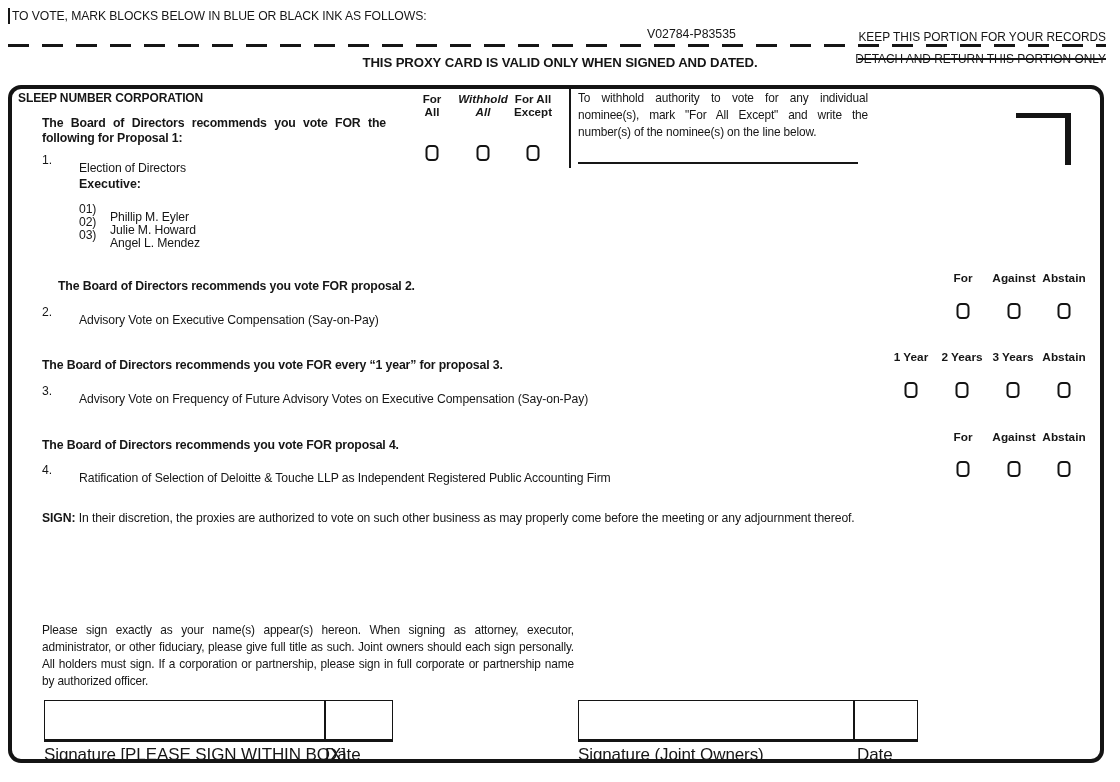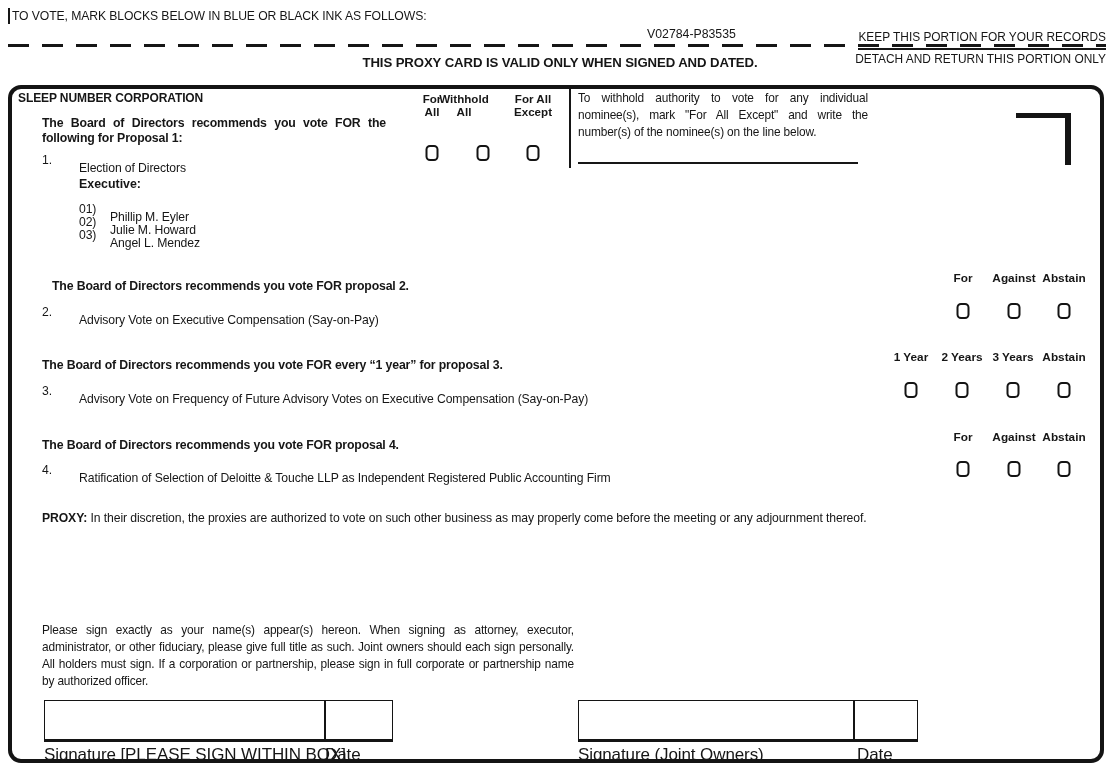--- a/index.html
+++ b/index.html
@@ -29,37 +29,37 @@
 </head>
 <body>
 
 <div class="page">
 
   <div class="abs tick" style="left:8px;top:8px;height:16px;"></div>
   <div class="abs body" style="left:12px;top:9px;font-size:12.2px;">TO VOTE, MARK BLOCKS BELOW IN BLUE OR BLACK INK AS FOLLOWS:</div>
 
   <div class="abs" style="left:647px;top:27px;font-size:12.3px;">V02784-P83535</div>
 
-  <div class="abs" style="right:14px;top:30px;font-size:11.9px;border-bottom:2px solid #161616;padding-bottom:4px;">KEEP THIS PORTION FOR YOUR RECORDS</div>
+  <div class="abs" style="right:14px;top:30px;font-size:11.9px;border-bottom:2px solid #161616;padding-bottom:14px;">KEEP THIS PORTION FOR YOUR RECORDS</div>
 
   <div class="abs dashline" style="left:8px;right:14px;top:44px;"></div>
 
   <div class="abs b" style="left:0;right:0;top:55px;text-align:center;font-size:13.2px;letter-spacing:-0.1px;">THIS PROXY CARD IS VALID ONLY WHEN SIGNED AND DATED.</div>
 
   <div class="abs" style="right:14px;top:52px;font-size:11.9px;">DETACH AND RETURN THIS PORTION ONLY</div>
 
   <div class="abs card">
 
     <div class="abs b" style="left:6px;top:2px;font-size:12px;letter-spacing:-0.1px;">SLEEP NUMBER CORPORATION</div>
 
     <div class="abs cx hdr2" style="left:420px;top:3px;">
       <div>For</div>
       <div>All</div>
     </div>
-    <div class="abs cx hdr2" style="left:452px;top:3px;">
+    <div class="abs cx hdr2" style="left:471px;top:3px;font-style:italic;">
       <div>Withhold</div>
       <div>All</div>
     </div>
     <div class="abs cx hdr2" style="left:521px;top:3px;">
       <div>For All</div>
       <div>Except</div>
     </div>
 
     <div class="abs rec just" style="left:30px;top:27px;width:344px;">The Board of Directors recommends you vote FOR the following for Proposal 1:</div>
 
@@ -84,21 +84,21 @@
     <div class="abs body nowrap" style="left:98px;top:113px;">Phillip M. Eyler</div>
     <div class="abs body" style="left:67px;top:126px;">
       <span>02)</span>
     </div>
     <div class="abs body nowrap" style="left:98px;top:126px;">Julie M. Howard</div>
     <div class="abs body" style="left:67px;top:139px;">
       <span>03)</span>
     </div>
     <div class="abs body nowrap" style="left:98px;top:139px;">Angel L. Mendez</div>
 
-    <div class="abs rec nowrap" style="left:40px;top:182px;">The Board of Directors recommends you vote FOR proposal 2.</div>
+    <div class="abs rec nowrap" style="left:46px;top:182px;">The Board of Directors recommends you vote FOR proposal 2.</div>
     <div class="abs cx opt" style="left:951px;top:182px;">For</div>
     <div class="abs cx opt" style="left:1002px;top:182px;">Against</div>
     <div class="abs cx opt" style="left:1052px;top:182px;">Abstain</div>
 
     <div class="abs cx chk" style="left:951px;top:214px;"></div>
     <div class="abs cx chk" style="left:1002px;top:214px;"></div>
     <div class="abs cx chk" style="left:1052px;top:214px;"></div>
 
     <div class="abs body" style="left:30px;top:216px;">2.</div>
     <div class="abs body nowrap" style="left:67px;top:216px;">Advisory Vote on Executive Compensation (Say-on-Pay)</div>
@@ -123,21 +123,21 @@
     <div class="abs cx opt" style="left:1052px;top:341px;">Abstain</div>
 
     <div class="abs cx chk" style="left:951px;top:372px;"></div>
     <div class="abs cx chk" style="left:1002px;top:372px;"></div>
     <div class="abs cx chk" style="left:1052px;top:372px;"></div>
 
     <div class="abs body" style="left:30px;top:374px;">4.</div>
     <div class="abs body nowrap" style="left:67px;top:374px;">Ratification of Selection of Deloitte &amp; Touche LLP as Independent Registered Public Accounting Firm</div>
 
     <div class="abs body nowrap" style="left:30px;top:414px;">
-      <span class="b">PROXY:</span><span> In their discretion, the proxies are authorized to vote on such other business as may properly come before the meeting or any adjournment thereof.</span>
+      <span class="b">SIGN:</span><span> In their discretion, the proxies are authorized to vote on such other business as may properly come before the meeting or any adjournment thereof.</span>
     </div>
 
     <div class="abs small just" style="left:30px;top:533px;width:532px;">Please sign exactly as your name(s) appear(s) hereon. When signing as attorney, executor, administrator, or other fiduciary, please give full title as such. Joint owners should each sign personally. All holders must sign. If a corporation or partnership, please sign in full corporate or partnership name by authorized officer.</div>
 
     <div class="abs sigbox" style="left:32px;top:611px;width:349px;height:42px;">
       <div class="sigdiv" style="left:279px;"></div>
       <div style="position:absolute;left:0;top:0;bottom:0;width:279px;"></div>
       <div style="position:absolute;left:281px;top:0;bottom:0;right:0;"></div>
     </div>
     <div class="abs lbl" style="left:32px;top:656px;">Signature [PLEASE SIGN WITHIN BOX]</div>

